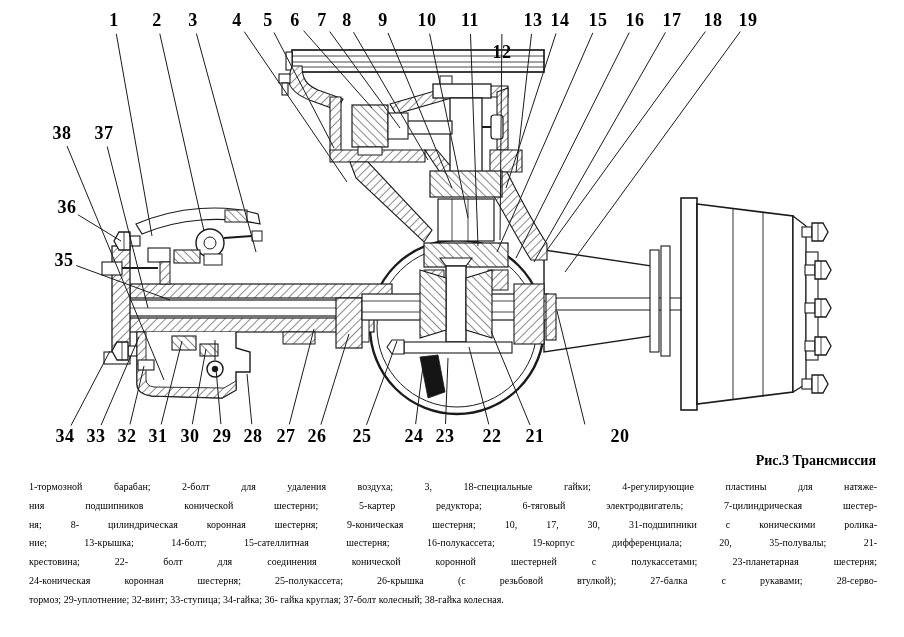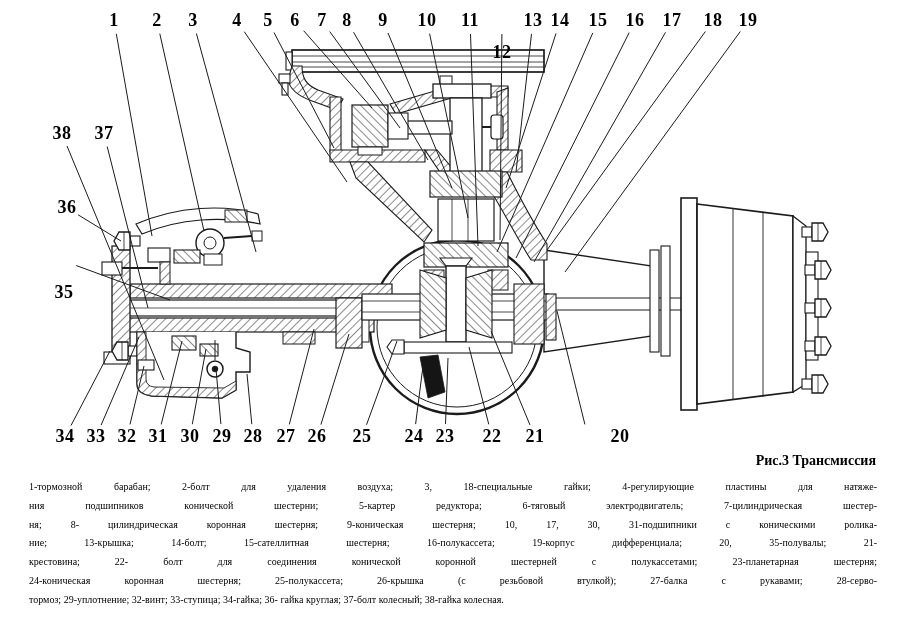--- a/index.html
+++ b/index.html
@@ -238,21 +238,21 @@
       <span class="callout" style="left: 362px; top: 437px;">25</span>
       <span class="callout" style="left: 317px; top: 437px;">26</span>
       <span class="callout" style="left: 286px; top: 437px;">27</span>
       <span class="callout" style="left: 253px; top: 437px;">28</span>
       <span class="callout" style="left: 222px; top: 437px;">29</span>
       <span class="callout" style="left: 190px; top: 437px;">30</span>
       <span class="callout" style="left: 158px; top: 437px;">31</span>
       <span class="callout" style="left: 127px; top: 437px;">32</span>
       <span class="callout" style="left: 96px; top: 437px;">33</span>
       <span class="callout" style="left: 65px; top: 437px;">34</span>
-      <span class="callout" style="left: 64px; top: 261px; margin-top: 32px;">35</span>
+      <span class="callout" style="left: 64px; top: 261px;">35</span>
       <span class="callout" style="left: 67px; top: 208px;">36</span>
       <span class="callout" style="left: 104px; top: 134px;">37</span>
       <span class="callout" style="left: 62px; top: 134px;">38</span>
     </div>
 
   <div class="caption">Рис.3 Трансмиссия</div>
 
   <div class="legend">
     <div class="ln">1-тормозной барабан; 2-болт для удаления воздуха; 3, 18-специальные гайки; 4-регулирующие пластины для натяже-</div>
     <div class="ln">ния подшипников конической шестерни; 5-картер редуктора; 6-тяговый электродвигатель; 7-цилиндрическая шестер-</div>

